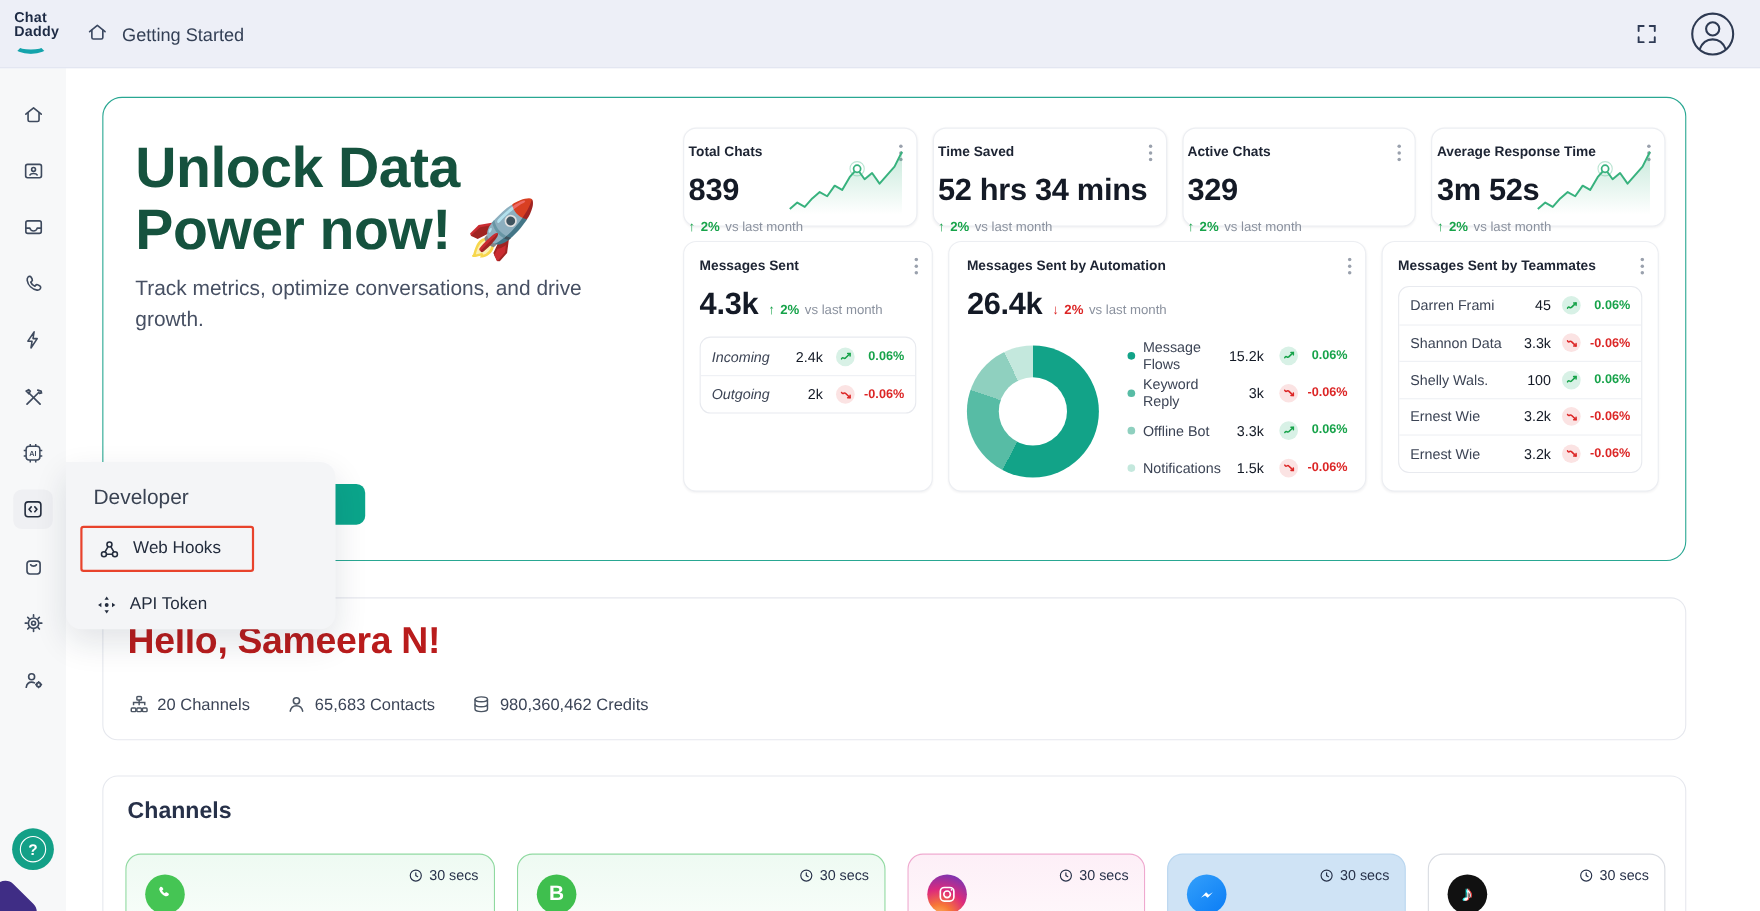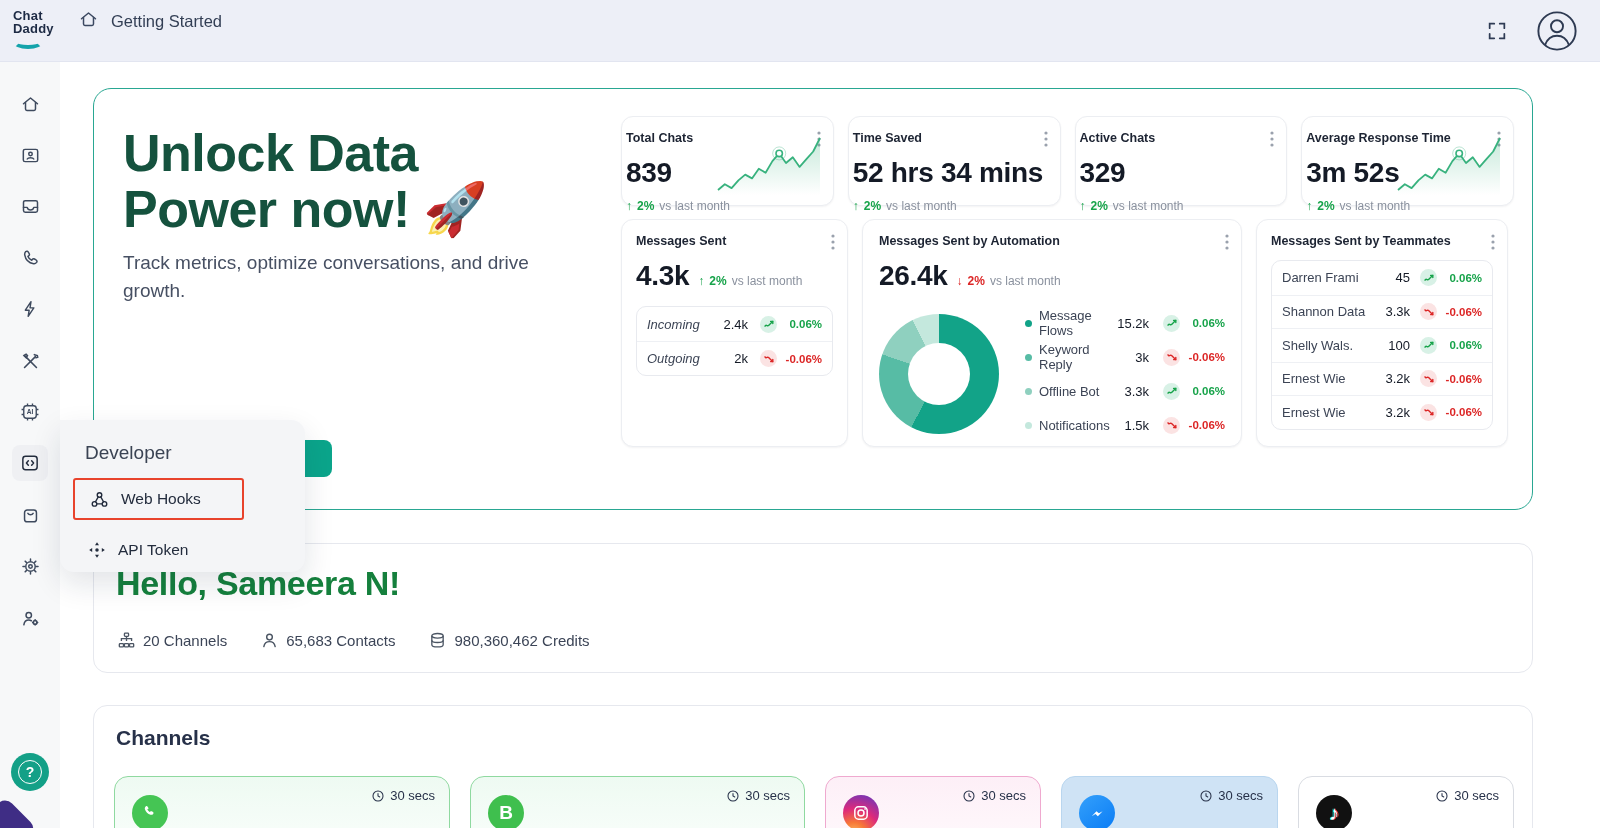--- a/index.html
+++ b/index.html
@@ -6,21 +6,21 @@
   html,body { width:1600px; height:828px; overflow:hidden; background:#fff;
     font-family:"Liberation Sans", sans-serif; color:#1d2433; }
 
   
   #topbar { position:absolute; left:0; top:0; width:1600px; height:62px;
     background:#edeff7; border-bottom:1px solid #e2e5f0; z-index:40; }
   #logo { position:absolute; left:13px; top:9px; line-height:13px; }
   #logo .l { font-size:13px; font-weight:800; color:#1d2a44; letter-spacing:.2px; }
   #logo .arc { width:30px; height:13px; border:4px solid transparent;
     border-bottom:4px solid #14a3ab; border-radius:50%; margin-top:1px; }
-  #crumb { position:absolute; left:78px; top:9px; display:flex; align-items:center; gap:12px; }
+  #crumb { position:absolute; left:78px; top:19px; display:flex; align-items:center; gap:12px; }
   #crumb .t { font-size:16.5px; font-weight:500; color:#333f55; }
   #tb-right { position:absolute; right:22px; top:10px; display:flex; align-items:center; gap:28px; }
 
   
   #sidebar { position:absolute; left:0; top:62px; width:60px; height:766px; background:#f7f8f9; z-index:30; }
   .sicon { position:absolute; left:12px; width:36px; height:36px; display:flex; align-items:center;
     justify-content:center; border-radius:8px; cursor:pointer; }
   .sicon svg { display:block; }
   .sicon.hl { background:#eff0f3; }
   #help-fab { position:absolute; left:11px; top:753px; width:38px; height:38px; border-radius:50%;
@@ -28,21 +28,21 @@
   #help-fab .q { width:24px; height:24px; border:1.8px solid #fff; border-radius:50%;
     color:#fff; font-size:14px; font-weight:700; display:flex; align-items:center; justify-content:center; }
   #corner-blob { position:absolute; left:-18px; top:806px; width:46px; height:46px; background:#3f2d85;
     border-radius:10px; transform:rotate(45deg); z-index:44; }
 
   
   #dev-popup { position:absolute; left:60px; top:420px; width:245px; height:152px;
     background:#f4f5f7; border-radius:0 14px 14px 14px;
     box-shadow:0 12px 30px rgba(20,30,60,.12); z-index:60; }
   #dev-popup .ptitle { position:absolute; left:25px; top:22px; font-size:19px; color:#3a4353; }
-  #wh-item { position:absolute; left:13px; top:58px; width:171px; height:42px;
+  #wh-item { position:absolute; left:13px; top:58px; width:158px; height:42px;
     border:2.5px solid #e8432c; border-radius:3px; display:flex; align-items:center; gap:11px;
     padding-left:14px; cursor:pointer; background:transparent; }
   #wh-item .lab, #api-item .lab { font-size:15.5px; font-weight:500; color:#232c3d; }
   #api-item { position:absolute; left:27px; top:120px; display:flex; align-items:center; gap:11px; cursor:pointer; }
 
   
   #hero { position:absolute; left:93px; top:88px; width:1440px; height:422px; background:#fff;
     border:1.6px solid #29a792; border-radius:18px; z-index:10; }
   #hero h1 { position:absolute; left:29px; top:36px; font-size:52px; line-height:56px;
     font-weight:700; color:#15523e; letter-spacing:-.5px; }
@@ -102,21 +102,21 @@
   .tbox { margin-top:12px; border:1px solid #e8eaef; border-radius:10px; overflow:hidden; }
   .trow { display:flex; align-items:center; height:33.5px; padding:0 10px; }
   .trow + .trow { border-top:1px solid #eef0f4; }
   .tname { flex:1; font-size:13px; color:#3c4455; }
   .tval { font-size:13px; color:#141a26; margin-right:10px; }
 
   
   #welcome { position:absolute; left:93px; top:543px; width:1440px; height:130px;
     background:#fff; border:1px solid #e6e8ee; border-radius:14px; z-index:5; }
   #welcome .greet { position:absolute; left:22px; top:20px; font-size:34px; font-weight:700;
-    color:#15803d; letter-spacing:-.3px; }
+    color:#b91c1c; letter-spacing:-.3px; }
   #wstats { position:absolute; left:24px; top:88px; display:flex; gap:34px; align-items:center; }
   .wstat { display:flex; align-items:center; gap:8px; font-size:15px; color:#3c4557; }
 
   
   #channels { position:absolute; left:93px; top:705px; width:1440px; height:160px;
     background:#fff; border:1px solid #e6e8ee; border-radius:14px; z-index:5; }
   #channels .chtitle { position:absolute; left:22px; top:20px; font-size:21px; font-weight:600; color:#273149; }
   #chrow { position:absolute; left:20px; top:70px; display:flex; gap:20px; }
   .chcard { height:88px; border-radius:14px; position:relative; border:1px solid; }
   .chcard .badge { position:absolute; right:14px; top:11px; display:flex; align-items:center;

